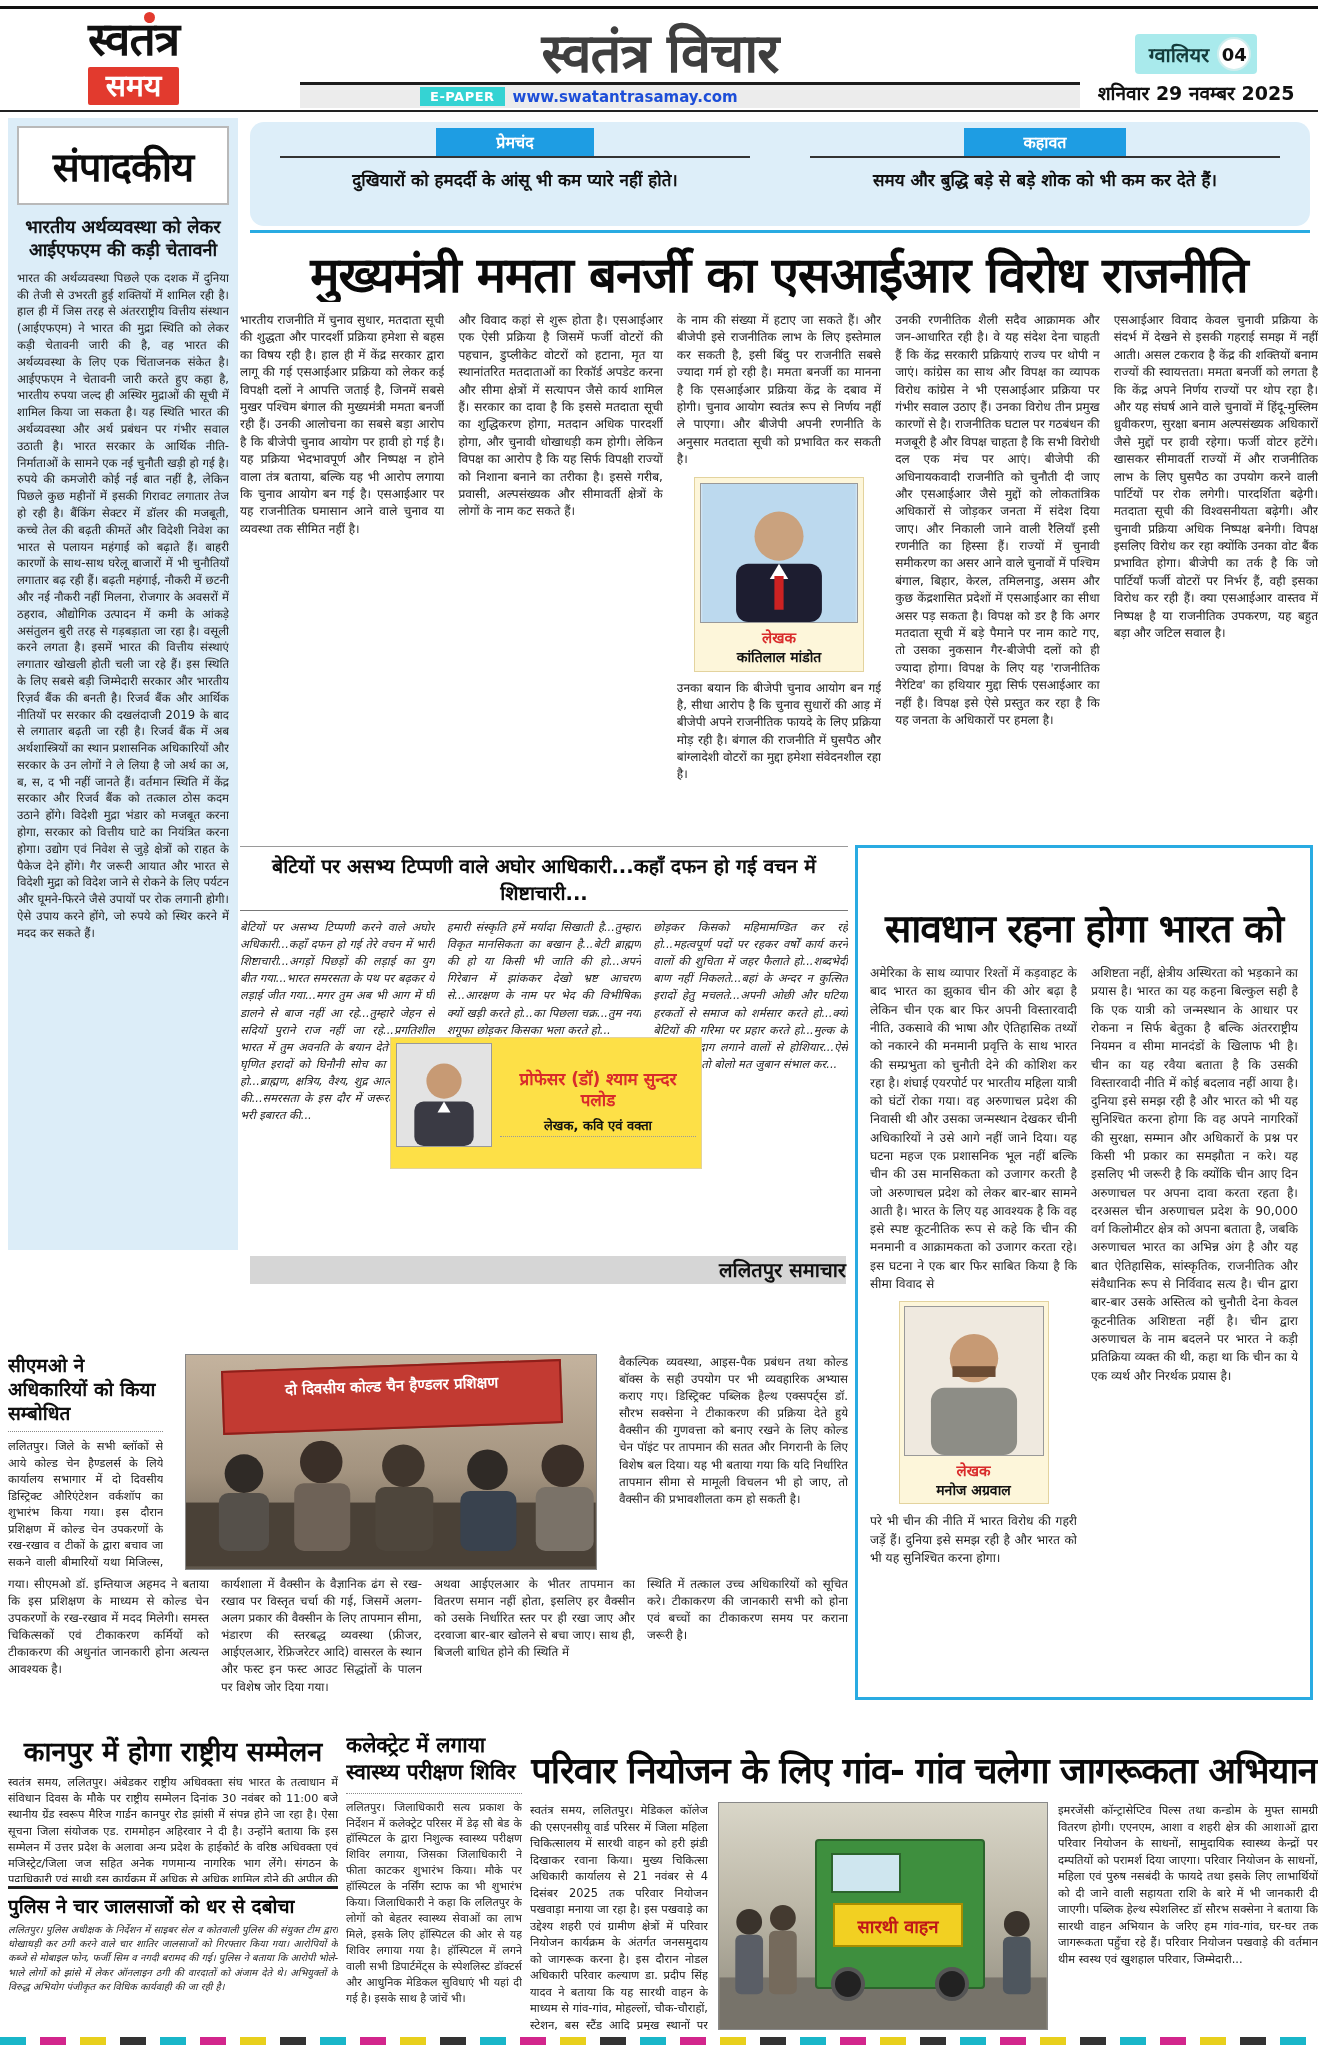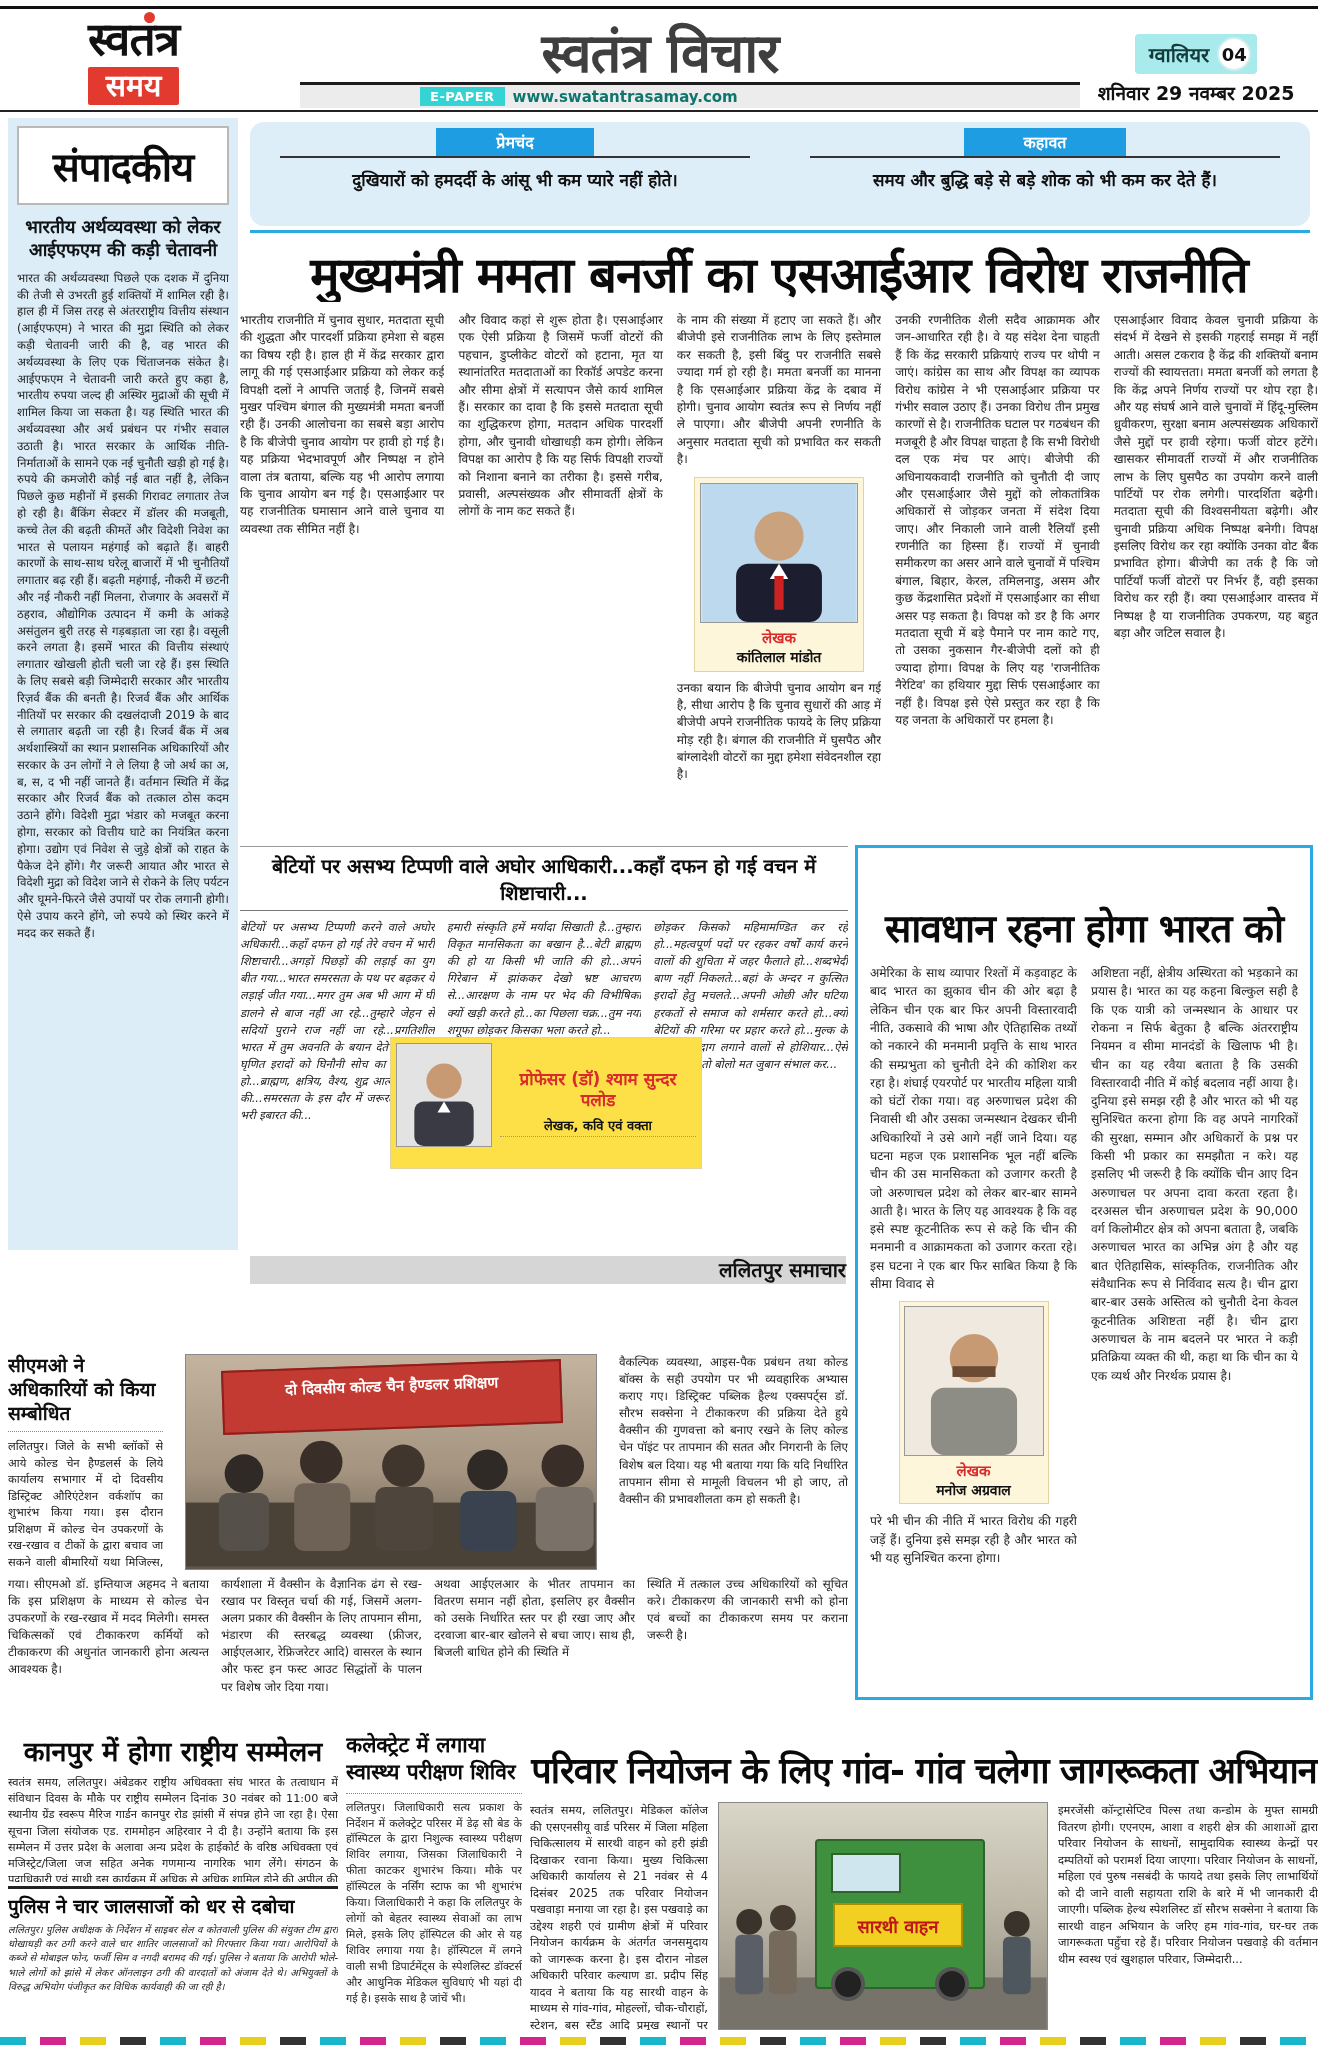--- a/index.html
+++ b/index.html
@@ -13,21 +13,21 @@
   
   .topline{left:0;top:6px;width:1318px;height:3px;background:#111}
   .logo{left:26px;top:14px;width:215px;text-align:center}
   .logo-l1{font-size:46px;font-weight:900;color:#111;letter-spacing:-1px;position:relative;line-height:1.1}
   .logo-dot{position:absolute;top:-2px;left:118px;width:11px;height:11px;border-radius:50%;background:#e23a2e}
   .logo-l2{display:inline-block;margin-top:2px;background:#e23a2e;color:#fff;font-size:30px;font-weight:900;
            padding:0 18px;line-height:38px;border-radius:2px}
   .center-title{left:340px;top:14px;width:640px;text-align:center;font-size:54px;font-weight:900;color:#3f3f3f;letter-spacing:-1px}
   .graybar{left:300px;top:82px;width:780px;height:26px;background:#ececec;border-top:3px solid #1c1c1c;display:flex;align-items:center}
   .epaper{background:#35d3d3;color:#fff;font-weight:900;font-size:13px;padding:2px 10px;margin-left:120px;letter-spacing:.5px}
-  .site{font-weight:700;font-size:15px;color:#0f766e;margin-left:8px}
+  .site{font-weight:700;font-size:15px;color:#1d4ed8;margin-left:8px}
   .cityblock{left:1086px;top:34px;width:220px;text-align:center}
   .citypill{display:inline-flex;align-items:center;background:#a9eaec;border-radius:4px;padding:3px 6px 3px 14px}
   .cityname{font-size:20px;font-weight:900;color:#143b3b;margin-right:8px}
   .pagenum{width:34px;height:34px;border-radius:50%;background:#fff;border:2px solid #cfeeee;display:flex;
            align-items:center;justify-content:center;font-size:18px;font-weight:900;color:#111}
   .dateline{margin-top:6px;font-size:19px;font-weight:900;color:#111}
   .headrule{left:0;top:110px;width:1318px;height:2px;background:#222}
 
   
   .editorial{left:8px;top:118px;width:230px;height:1132px;background:#dcedf8;padding:8px 9px;overflow:hidden}

